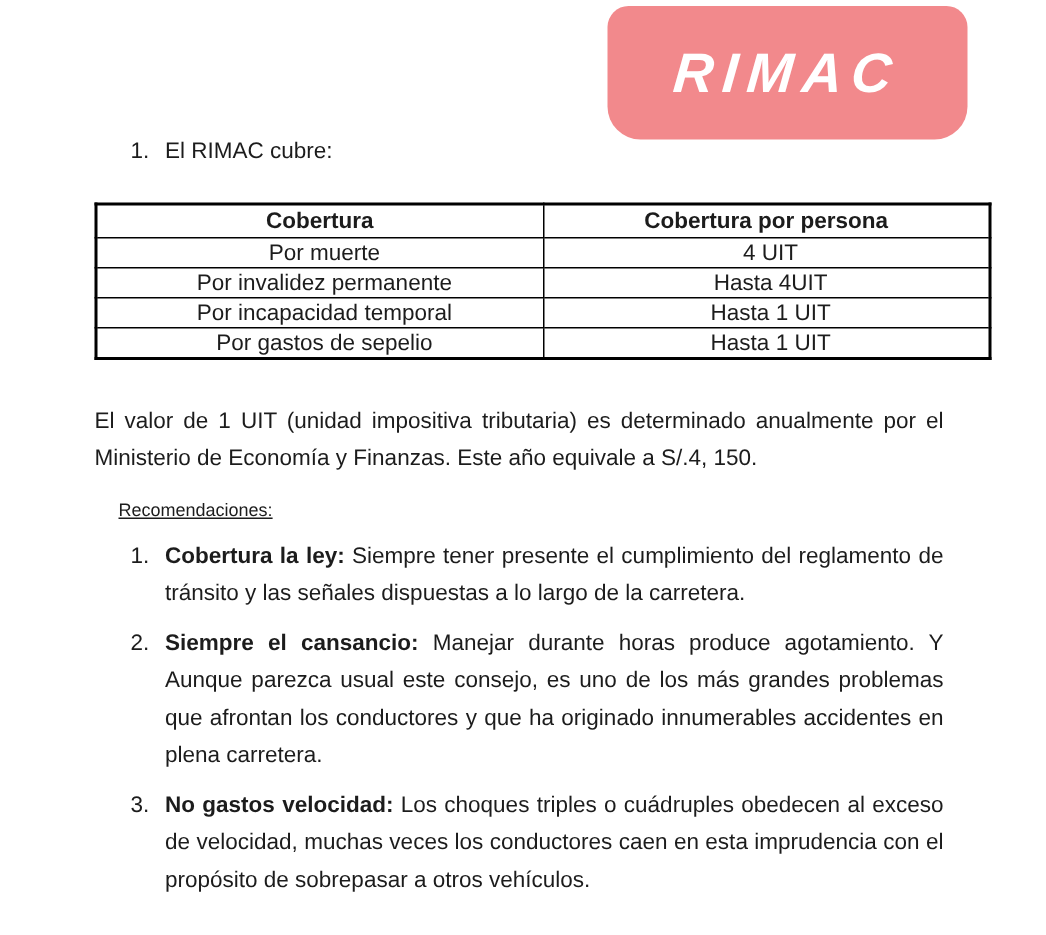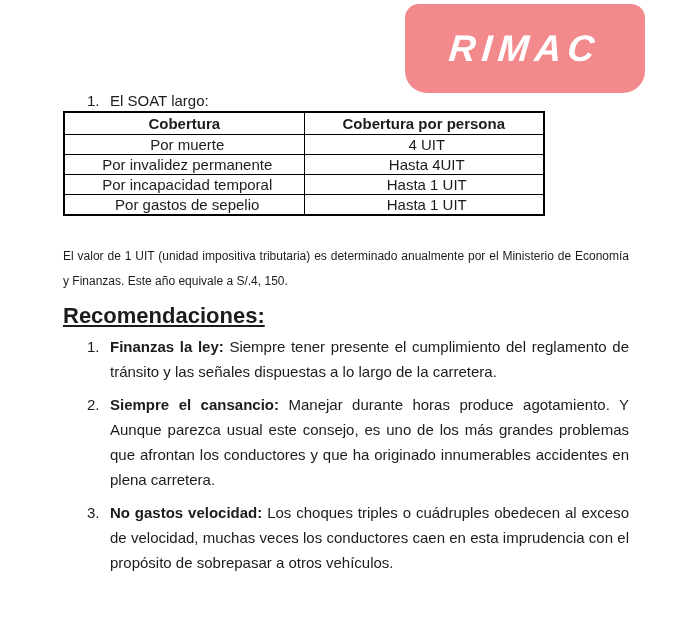--- a/index.html
+++ b/index.html
@@ -36,22 +36,22 @@
     line-height:20px;
     display:flex;
   }
   .soat-num {
     flex:0 0 47px;
     box-sizing:border-box;
     padding-left:24px;
   }
   table.coverage {
     border-collapse:collapse;
-    width:482px;
-    margin-top:0;
+    width:598px;
+    margin-top:24px;
     font-size:15px;
     border:2px solid #000;
   }
   table.coverage th, table.coverage td {
     border:1px solid #000;
     width:50%;
   }
   table.coverage th {
     font-weight:bold;
     text-align:center;
@@ -59,29 +59,29 @@
     padding:0;
   }
   table.coverage td {
     height:19px;
     padding:0 0 0 6px;
     text-align:center;
     font-weight:normal;
   }
   .uit-note {
     margin:28px 0 0 0;
-    font-size:12px;
+    font-size:15px;
     line-height:25px;
     text-align:justify;
   }
   .rec-title {
-    margin:12px 0 0 0;
-    font-size:22px;
+    margin:12px 0 0 16px;
+    font-size:12px;
     line-height:20px;
-    font-weight:bold;
+    font-weight:normal;
     text-decoration:underline;
   }
   .rec-item {
     display:flex;
     font-size:15px;
     line-height:25px;
   }
   .rec-item.first { margin-top:8px; }
   .rec-item.gap   { margin-top:8px; }
   .rec-num {
@@ -101,21 +101,21 @@
 <div class="page">
 
   <div class="logo" style="background: rgb(242, 137, 140);">
     <span class="logo-text" style="color: rgb(255, 255, 255);">RIMAC</span>
   </div>
 
   <div class="content">
 
     <div class="soat-line">
       <span class="soat-num">1.</span>
-      <span>El SOAT largo:</span>
+      <span>El RIMAC cubre:</span>
     </div>
 
     <table class="coverage">
       <thead>
         <tr>
           <th>Cobertura</th>
           <th>Cobertura por persona</th>
         </tr>
       </thead>
       <tbody>
@@ -137,21 +137,21 @@
         </tr>
       </tbody>
     </table>
 
     <p class="uit-note">El valor de 1 UIT (unidad impositiva tributaria) es determinado anualmente por el Ministerio de Economía y Finanzas. Este año equivale a S/.4, 150.</p>
 
     <p class="rec-title">Recomendaciones:</p>
 
     <div class="rec-item first">
       <span class="rec-num">1.</span>
-      <div class="rec-body"><b>Finanzas la ley:</b> <span>Siempre tener presente el cumplimiento del reglamento de tránsito y las señales dispuestas a lo largo de la carretera.</span></div>
+      <div class="rec-body"><b>Cobertura la ley:</b> <span>Siempre tener presente el cumplimiento del reglamento de tránsito y las señales dispuestas a lo largo de la carretera.</span></div>
     </div>
 
     <div class="rec-item gap">
       <span class="rec-num">2.</span>
       <div class="rec-body"><b>Siempre el cansancio:</b> <span>Manejar durante horas produce agotamiento. Y Aunque parezca usual este consejo, es uno de los más grandes problemas que afrontan los conductores y que ha originado innumerables accidentes en plena carretera.</span></div>
     </div>
 
     <div class="rec-item gap">
       <span class="rec-num">3.</span>
       <div class="rec-body"><b>No gastos velocidad:</b> <span>Los choques triples o cuádruples obedecen al exceso de velocidad, muchas veces los conductores caen en esta imprudencia con el propósito de sobrepasar a otros vehículos.</span></div>

